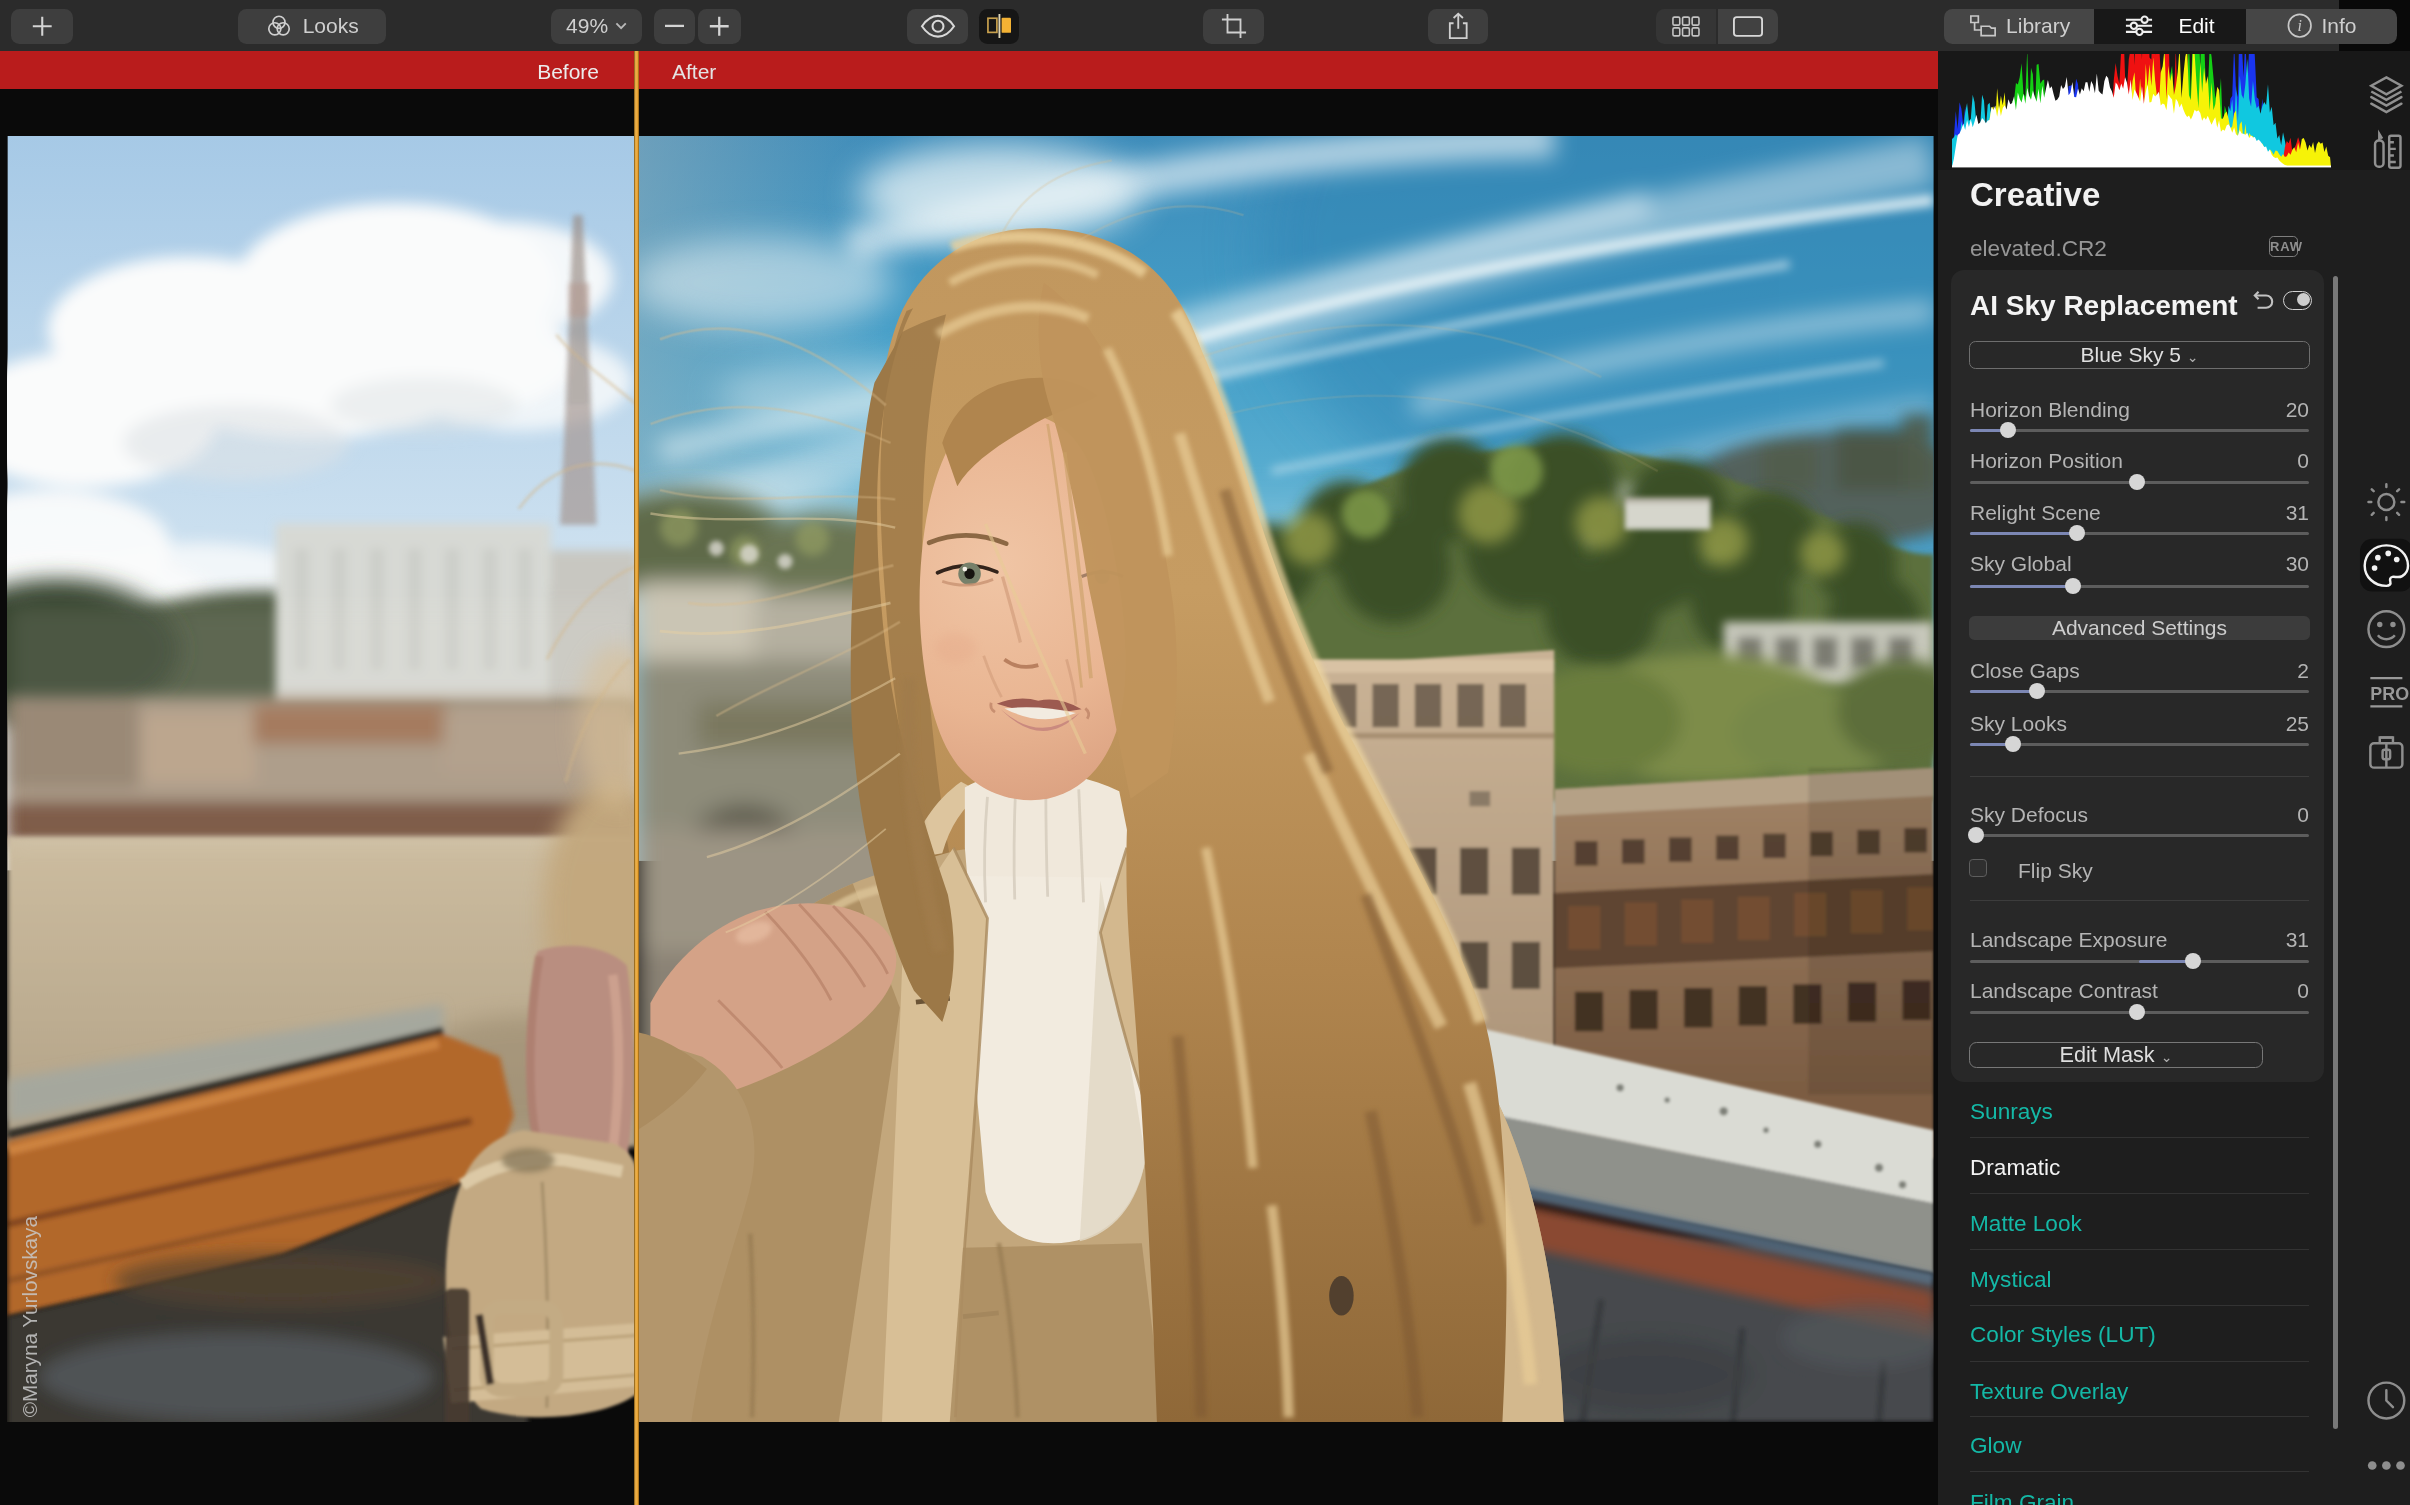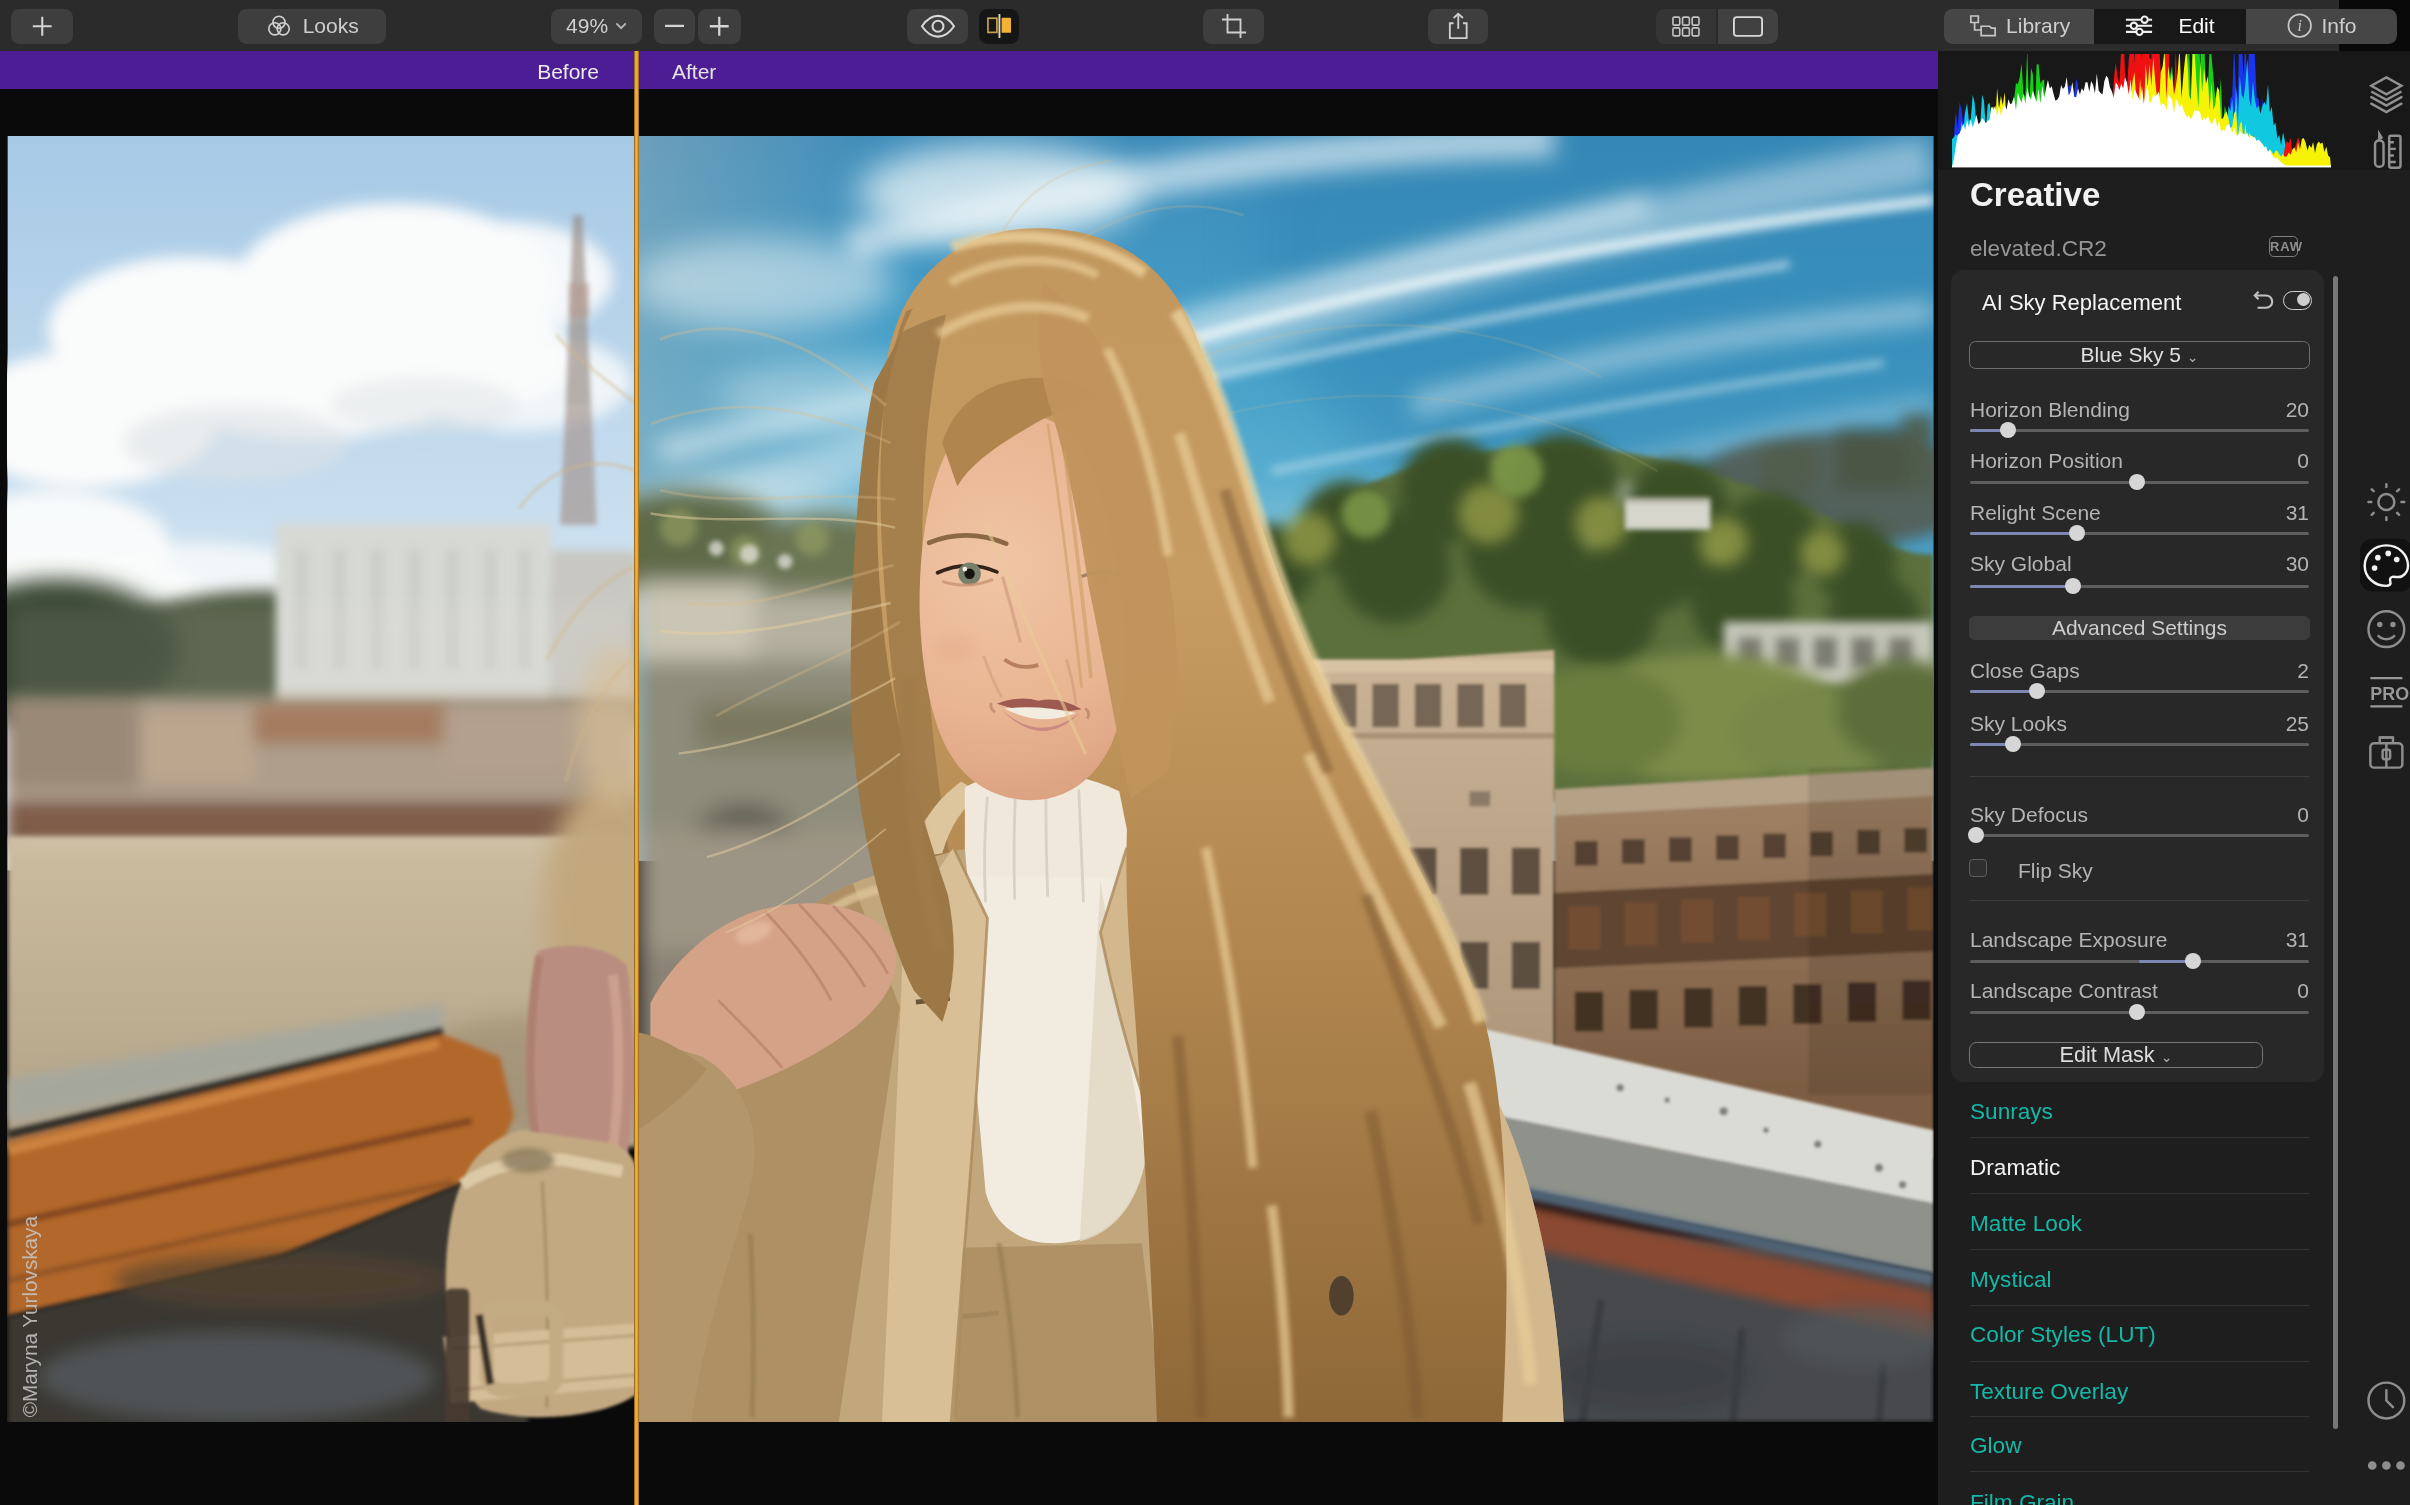--- a/index.html
+++ b/index.html
@@ -1,19 +1,19 @@
 <!DOCTYPE html>
 <html style="font-size:15px"><head><meta charset="utf-8">
 <style>
 *{margin:0;padding:0;box-sizing:border-box}
 html,body{width:2411px;height:1506px;overflow:hidden;background:#090909;font-family:"Liberation Sans",sans-serif;position:relative}
 .abs{position:absolute}
 .btn{position:absolute;top:8.5px;height:35px;background:#3e3e3e;border-radius:8.5px;display:flex;align-items:center;justify-content:center;color:#cfcfcf}
 #toolbar{position:absolute;left:0;top:0;width:2339px;height:51px;background:#2b2b2b}
-#labelrow{position:absolute;left:0;top:51px;width:1938px;height:39px;background:#4c1d95}
+#labelrow{position:absolute;left:0;top:51px;width:1938px;height:39px;background:#b91c1c}
 #canvas{position:absolute;left:0;top:89px;width:1938px;height:1416px;background:#0a0a0a}
 #sidebar{position:absolute;left:1938px;top:51px;width:473px;height:1455px;background:#1e1e1e}
 #photo{position:absolute;left:6.6px;top:136px;width:1927px;height:1286px}
 #splitline{position:absolute;left:634px;top:51px;width:4.7px;height:1455px;background:linear-gradient(90deg,#7a5210,#f0b54e 35%,#e8a232 70%,#8a5d14);z-index:40}
 .slabel{position:absolute;color:#b4b4b4;font-size:21px}
 .sval{position:absolute;color:#b4b4b4;font-size:21px;text-align:right;right:102px}
 .track{position:absolute;left:32px;width:339px;height:2.8px;background:#5d5d5d;border-radius:1.9px}
 .fill{position:absolute;height:2.8px;background:#7c87b4;border-radius:1.9px;top:0}
 .thumb{position:absolute;width:16px;height:16px;border-radius:50%;background:#d6d6d6;top:-6.6px}
 .divline{position:absolute;left:32px;width:339px;height:0.9px;background:#3c3c3c}
@@ -606,21 +606,21 @@
 <path d="M0,120L0,120.0L2,120.0L4,120.0L6,120.0L8,119.9L10,119.8L12,119.7L14,119.3L16,119.0L18,118.2L20,118.2L22,117.7L24,116.5L26,113.0L28,108.8L30,107.0L32,105.1L34,97.8L36,87.9L38,79.2L40,69.0L42,57.2L44,55.8L46,72.1L48,36.2L50,58.4L52,44.4L54,54.5L56,40.6L58,68.6L60,71.4L62,77.1L64,85.7L66,73.2L68,87.8L70,98.3L72,102.1L74,100.4L76,108.7L78,112.9L80,112.0L82,114.2L84,114.2L86,117.2L88,116.4L90,115.7L92,115.5L94,115.0L96,117.1L98,116.1L100,116.3L102,115.7L104,112.3L106,113.3L108,111.1L110,113.1L112,109.8L114,111.4L116,111.9L118,107.7L120,105.5L122,111.0L124,106.1L126,104.9L128,107.7L130,105.2L132,106.8L134,105.1L136,103.4L138,97.5L140,95.3L142,100.7L144,102.8L146,96.1L148,88.0L150,96.0L152,91.9L154,92.8L156,77.4L158,81.3L160,91.9L162,89.5L164,79.5L166,73.0L168,68.0L170,83.7L172,79.6L174,59.0L176,67.1L178,69.9L180,67.0L182,38.3L184,63.0L186,49.8L188,57.1L190,52.4L192,28.6L194,19.4L196,49.2L198,56.2L200,26.0L202,52.8L204,62.5L206,9.9L208,35.8L210,10.7L212,34.0L214,3.5L216,28.2L218,45.9L220,54.5L222,19.4L224,12.9L226,-5.4L228,47.7L230,12.4L232,28.7L234,19.7L236,43.4L238,34.4L240,19.0L242,-7.0L244,46.8L246,22.6L248,3.2L250,-6.0L252,43.7L254,49.0L256,-0.2L258,-0.4L260,30.8L262,57.5L264,8.5L266,41.0L268,14.2L270,31.8L272,23.2L274,59.7L276,30.0L278,59.8L280,53.0L282,34.7L284,38.1L286,68.6L288,68.8L290,63.4L292,60.9L294,68.1L296,79.4L298,76.8L300,62.9L302,59.9L304,88.3L306,74.7L308,71.5L310,92.6L312,74.1L314,93.3L316,84.0L318,86.9L320,87.2L322,95.0L324,94.4L326,93.2L328,97.2L330,95.1L332,99.6L334,101.0L336,107.2L338,101.1L340,103.6L342,107.1L344,102.6L346,103.1L348,106.5L350,109.2L352,106.3L354,109.3L356,108.5L358,104.5L360,107.1L362,101.5L364,99.0L366,104.3L368,93.9L370,101.8L372,90.2L374,89.2L376,94.1L378,102.5L380,96.5L382,99.9L384,93.5L386,105.2L388,95.8L390,92.9L392,95.3L394,94.0L396,104.2L398,98.3L400,108.0L402,109.6L403,120Z" fill="#f6f307"></path>
 <path d="M0,120L0,120.0L2,111.4L4,98.6L6,86.0L8,84.3L10,79.9L12,73.9L14,80.7L16,70.1L18,77.5L20,69.2L22,77.7L24,71.7L26,64.6L28,74.3L30,72.6L32,67.9L34,70.0L36,73.6L38,70.5L40,70.0L42,56.0L44,59.4L46,54.6L48,66.5L50,54.6L52,65.9L54,57.3L56,54.4L58,58.8L60,48.0L62,53.2L64,51.9L66,44.9L68,59.8L70,40.7L72,47.4L74,51.5L76,42.1L78,52.8L80,36.1L82,44.4L84,48.5L86,38.6L88,45.2L90,50.6L92,36.8L94,52.4L96,33.6L98,46.4L100,36.6L102,27.6L104,36.7L106,34.2L108,42.3L110,49.5L112,48.3L114,45.0L116,32.8L118,37.1L120,34.6L122,24.4L124,43.7L126,40.9L128,29.6L130,45.7L132,46.0L134,36.6L136,43.0L138,36.2L140,39.6L142,30.0L144,29.8L146,39.9L148,28.7L150,32.7L152,41.7L154,20.5L156,38.9L158,41.4L160,43.0L162,28.8L164,22.9L166,25.5L168,35.6L170,39.5L172,46.3L174,30.2L176,32.6L178,38.4L180,31.2L182,36.8L184,24.7L186,30.3L188,43.0L190,27.1L192,48.9L194,37.4L196,41.1L198,45.7L200,50.5L202,33.9L204,52.7L206,40.6L208,32.3L210,51.4L212,50.8L214,42.2L216,45.2L218,43.0L220,40.0L222,54.7L224,52.5L226,53.5L228,59.6L230,42.8L232,46.0L234,48.3L236,63.3L238,47.6L240,50.4L242,56.8L244,52.4L246,58.8L248,63.8L250,66.8L252,65.4L254,69.6L256,65.3L258,59.1L260,61.0L262,59.6L264,62.7L266,70.8L268,67.2L270,69.9L272,65.5L274,70.5L276,75.1L278,70.6L280,67.1L282,78.3L284,70.3L286,82.6L288,80.2L290,81.4L292,75.9L294,74.5L296,77.8L298,83.6L300,78.1L302,85.2L304,86.9L306,80.6L308,84.4L310,84.6L312,85.8L314,83.6L316,89.2L318,86.6L320,88.7L322,88.2L324,92.5L326,90.9L328,92.9L330,95.6L332,98.7L334,98.3L336,103.7L338,101.4L340,107.1L342,109.3L344,110.6L346,110.0L348,113.2L350,115.1L352,116.5L354,117.8L356,118.7L358,120.0L360,120.0L362,120.0L364,120.0L366,120.0L368,120.0L370,120.0L372,120.0L374,120.0L376,120.0L378,120.0L380,120.0L382,120.0L384,120.0L386,120.0L388,120.0L390,120.0L392,120.0L394,120.0L396,120.0L398,120.0L400,120.0L402,120.0L403,120Z" fill="#ffffff"></path>
 <rect x="0" y="118.5" width="403" height="2" fill="#ffffff"></rect>
 
   </svg>
   <div class="abs" style="left:32px;top:125px;color:#f2f2f2;font-size:33px;font-weight:600">Creative</div>
   <div class="abs" style="left:32px;top:185px;color:#969696;font-size:22.6px">elevated.CR2</div>
   <div class="abs" style="left:331px;top:185px;width:29px;height:21px;border:1.9px solid #7e7e7e;border-radius:4.7px;color:#8f8f8f;font-size:13px;font-weight:700;text-align:center;line-height:19px;letter-spacing:0.9px">RAW</div>
 
   <div class="abs" style="left:13px;top:219px;width:373px;height:812px;background:#282828;border-radius:13px"></div>
-  <div class="abs" style="left:44px;top:239px;color:#f4f4f4;font-size:22px;font-weight:400">AI Sky Replacement</div>
+  <div class="abs" style="left:32px;top:239px;color:#f4f4f4;font-size:28px;font-weight:700">AI Sky Replacement</div>
   <svg class="abs" style="left:313px;top:237px" width="24.5" height="24.5" viewBox="0 0 26 26">
       <path d="M8 4L4 8l4 4" fill="none" stroke="#c2c2c2" stroke-width="2.2"></path>
       <path d="M4.5 8H16a6.5 6.5 0 0 1 0 13H7" fill="none" stroke="#c2c2c2" stroke-width="2.2"></path>
     </svg>
   <div class="abs" style="left:345px;top:240px;width:29px;height:19px;border:1.9px solid #d2d2d2;border-radius:10.4px">
       <div class="abs" style="right:0.9px;top:0.9px;width:13px;height:13px;border-radius:50%;background:#cdcdcd"></div>
     </div>
   <div class="abs" style="left:31px;top:290px;width:341px;height:28px;border:1.9px solid #6e6e6e;border-radius:6.6px;text-align:center;color:#e0e0e0;font-size:21px;line-height:25.4px">Blue Sky 5 <span style="font-size:14px;color:#b0b0b0">⌄</span></div>
 
   <div class="slabel" style="left:32px;top:347px">Horizon Blending</div>

